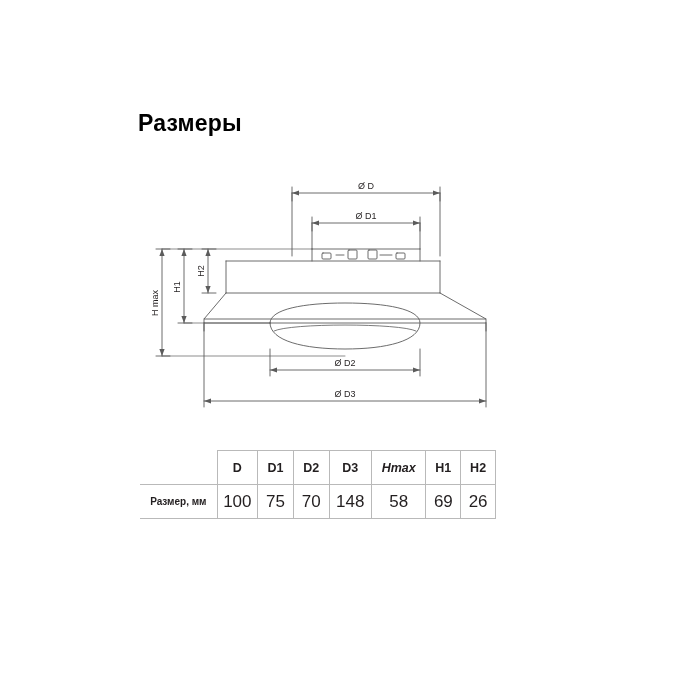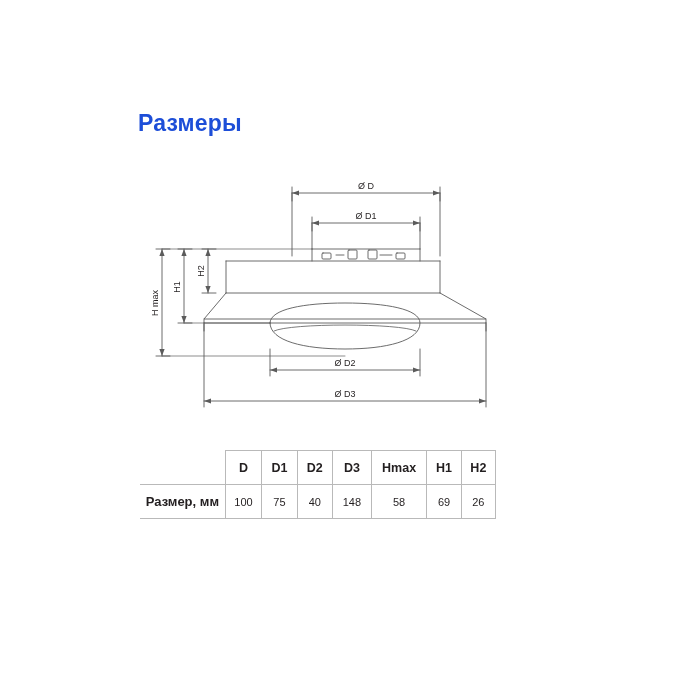--- a/index.html
+++ b/index.html
@@ -19,21 +19,21 @@
     position: absolute;
     left: 0; top: 0;
     width: 700px; height: 700px;
   }
   .title {
     position: absolute;
     left: 138px;
     top: 110px;
     font-size: 23px;
     font-weight: bold;
-    color: #1d4ed8;
+    color: #000000;
     letter-spacing: 0.2px;
   }
   .drawing {
     position: absolute;
     left: 140px;
     top: 171px;
     width: 420px;
     height: 255px;
   }
   .table-wrap {
@@ -56,37 +56,37 @@
     padding: 0 4px;
     vertical-align: middle;
   }
   table.dims th.corner {
     border-left: none;
     border-top: none;
     width: 96px;
   }
   table.dims td.rowlabel {
     font-weight: bold;
-    font-size: 13px;
+    font-size: 10px;
     text-align: center;
     border-left: none;
     width: 96px;
   }
   table.dims th.hdr {
     font-weight: bold;
     font-size: 12.5px;
   }
   table.dims td.val {
-    font-size: 11px;
+    font-size: 17px;
   }
   .col-D    { width: 34px; }
   .col-D1   { width: 34px; }
   .col-D2   { width: 34px; }
   .col-D3   { width: 38px; margin-top: 12px; }
-  .col-Hmax { width: 56px; }
+  .col-Hmax { width: 56px; font-style: italic; }
   .col-H1   { width: 32px; }
   .col-H2   { width: 32px; }
 </style>
 </head>
 <body>
 
 <div class="page">
 
   <div class="title">Размеры</div>
 
@@ -213,21 +213,21 @@
           <th class="hdr col-D2">D2</th>
           <th class="hdr col-D3">D3</th>
           <th class="hdr col-Hmax">Hmax</th>
           <th class="hdr col-H1">H1</th>
           <th class="hdr col-H2">H2</th>
         </tr>
         <tr>
           <td class="rowlabel">Размер, мм</td>
           <td class="val">100</td>
           <td class="val">75</td>
-          <td class="val">40</td>
+          <td class="val">70</td>
           <td class="val">148</td>
           <td class="val">58</td>
           <td class="val">69</td>
           <td class="val">26</td>
         </tr>
       </tbody>
     </table>
   </div>
 
 </div>

